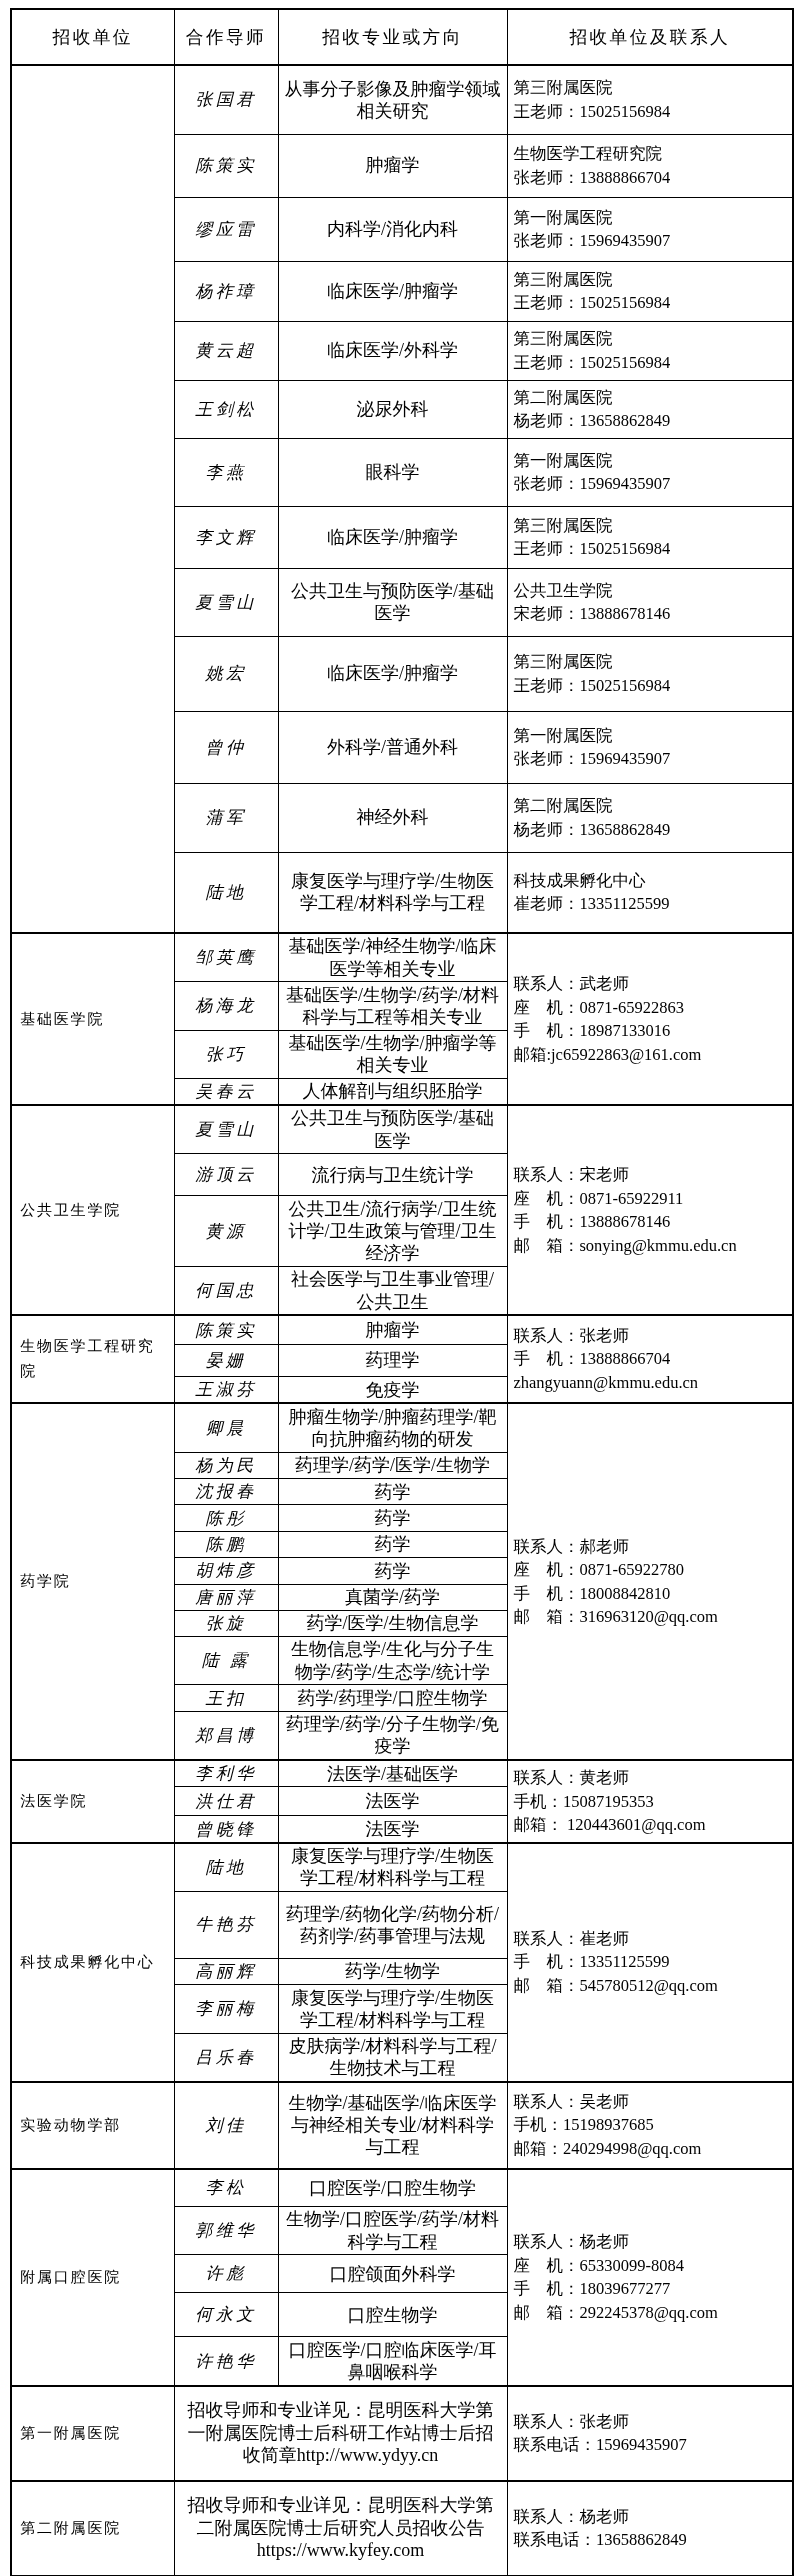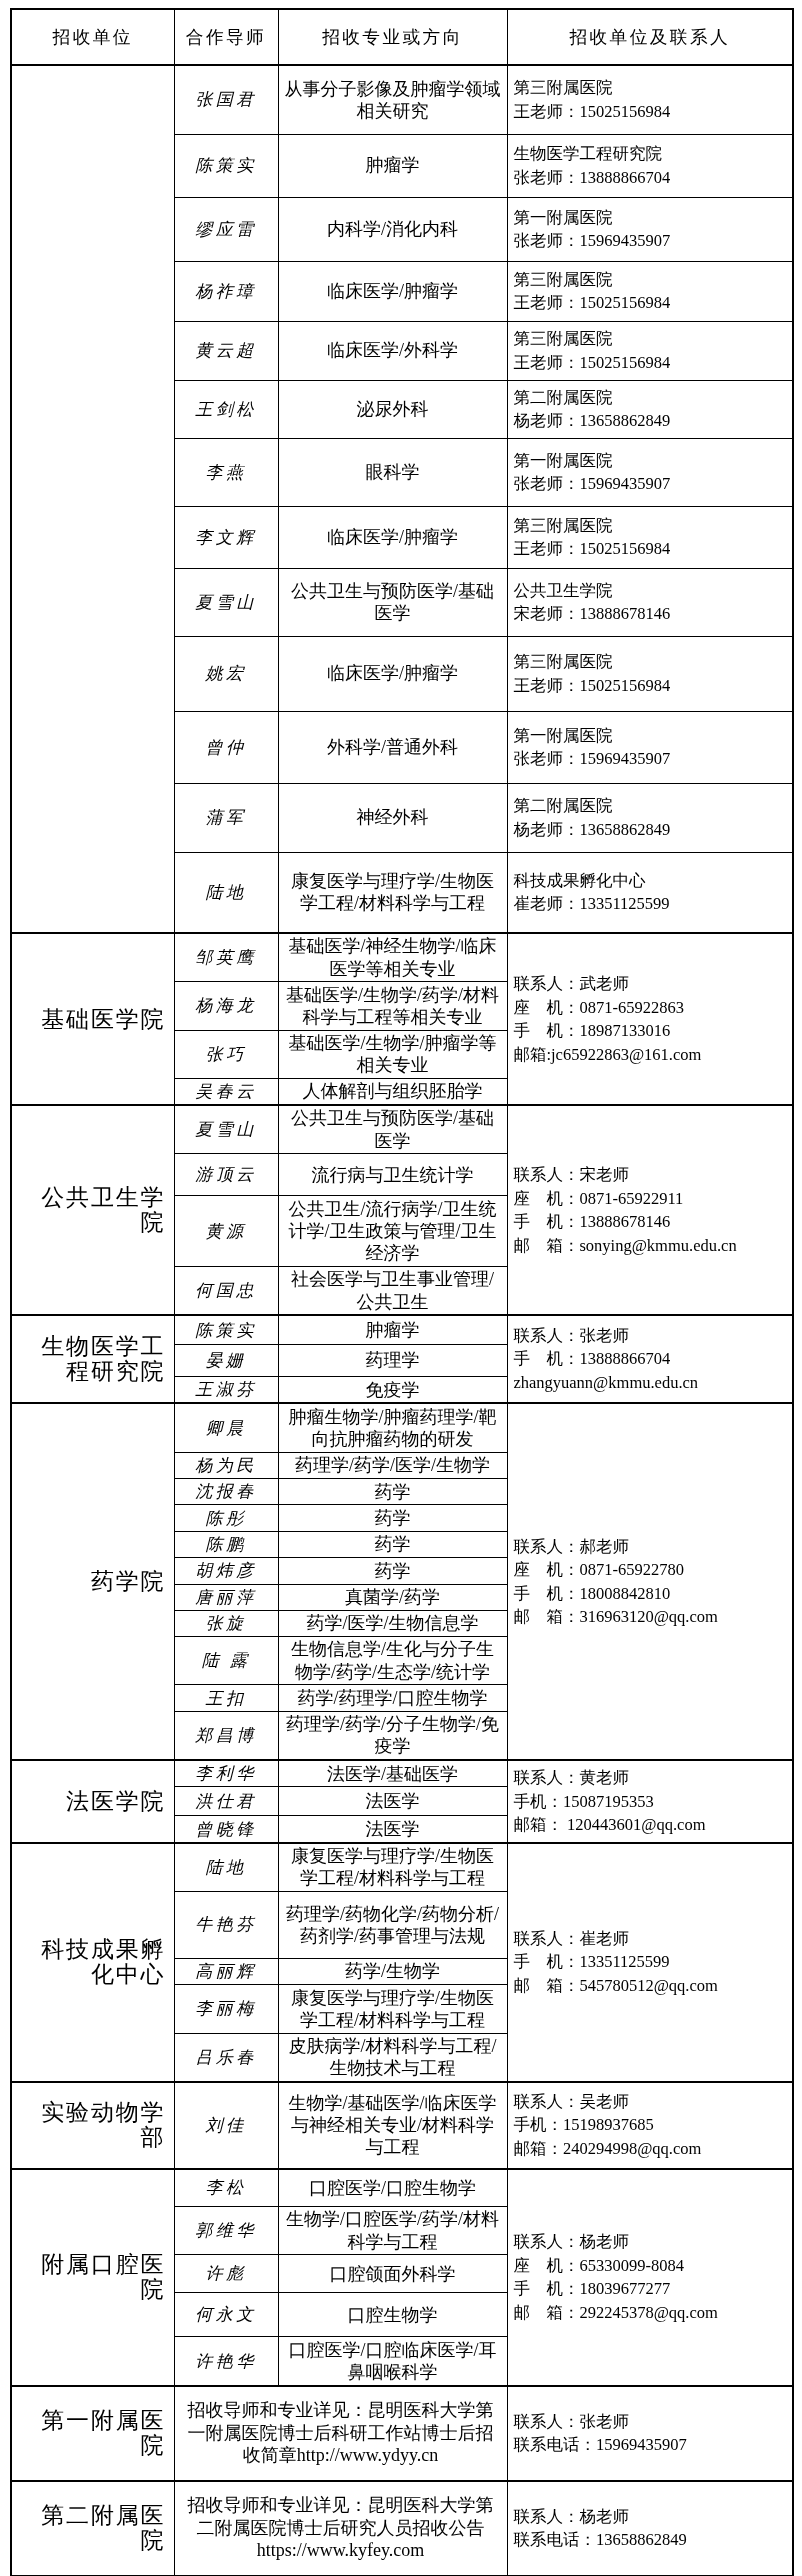--- a/index.html
+++ b/index.html
@@ -34,22 +34,22 @@
   thead th{
     height:56px;
     font-weight:normal;
     font-size:17.7px;
     letter-spacing:2.4px;
     text-align:center;
     border-bottom:2.9px solid #000;
   }
   tbody.section tr:first-child td{ border-top:2.9px solid #000; }
   td.unit{
-    text-align:right;
-    font-size:23px;
+    text-align:left;
+    font-size:15px;
     letter-spacing:1.8px;
     line-height:25px;
     padding:1.2px 8.2px;
   }
   td.mentor{
     text-align:center;
     font-size:17px;
     letter-spacing:3.5px;
     padding:1.2px 2.4px;
     font-style:italic;

